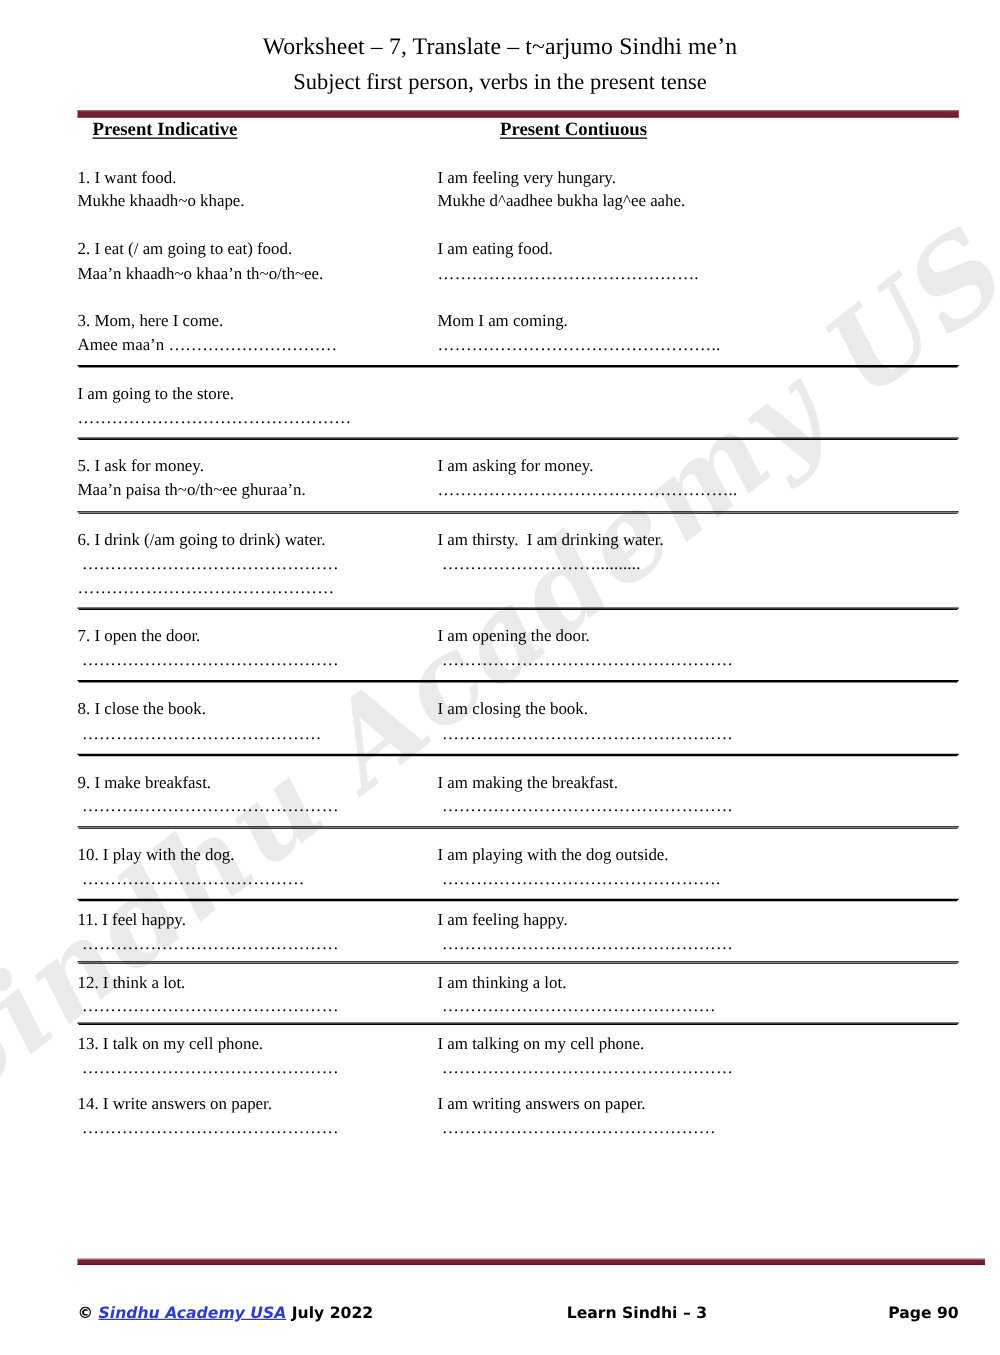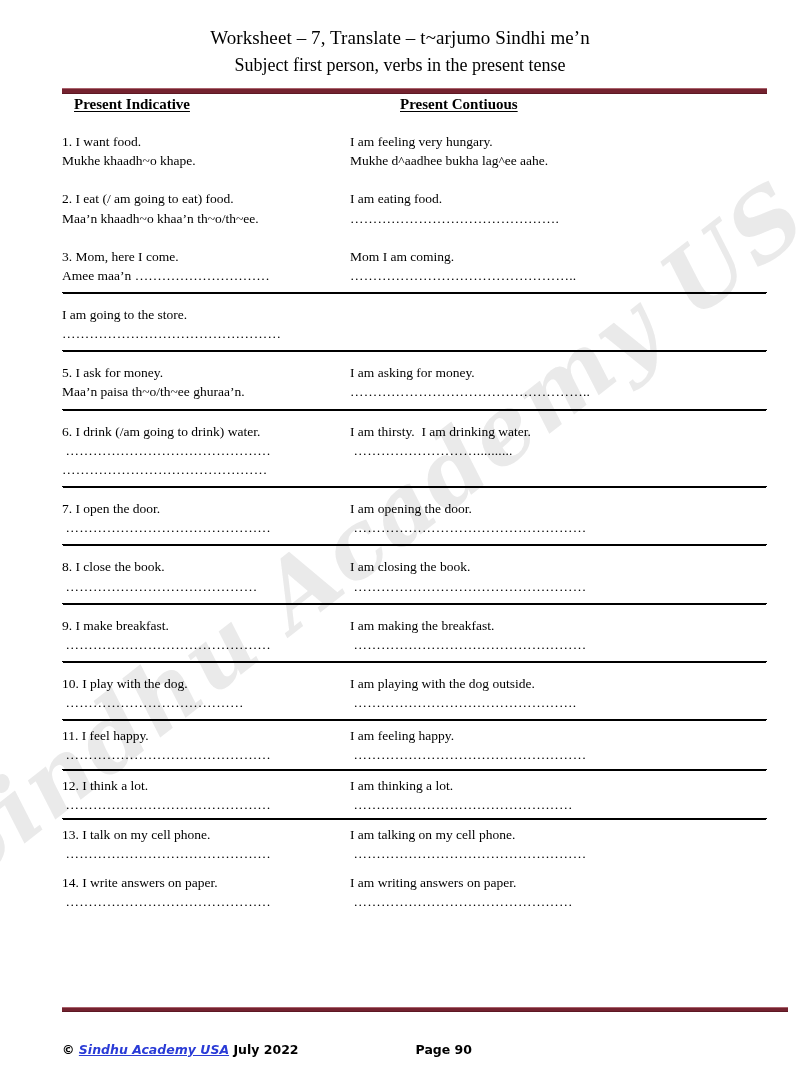--- a/index.html
+++ b/index.html
@@ -379,16 +379,17 @@
   </div>
 
   <div class="rule-bottom"></div>
 
   <div class="footer">
     <div class="f-left">
       <span>©</span>
       <span class="link">Sindhu Academy USA</span>
       <span>July 2022</span>
     </div>
+    <div class="f-mid">Learn Sindhi – 3</div>
     <div class="f-right">Page 90</div>
   </div>
 
 </div>
 
 </body></html>

